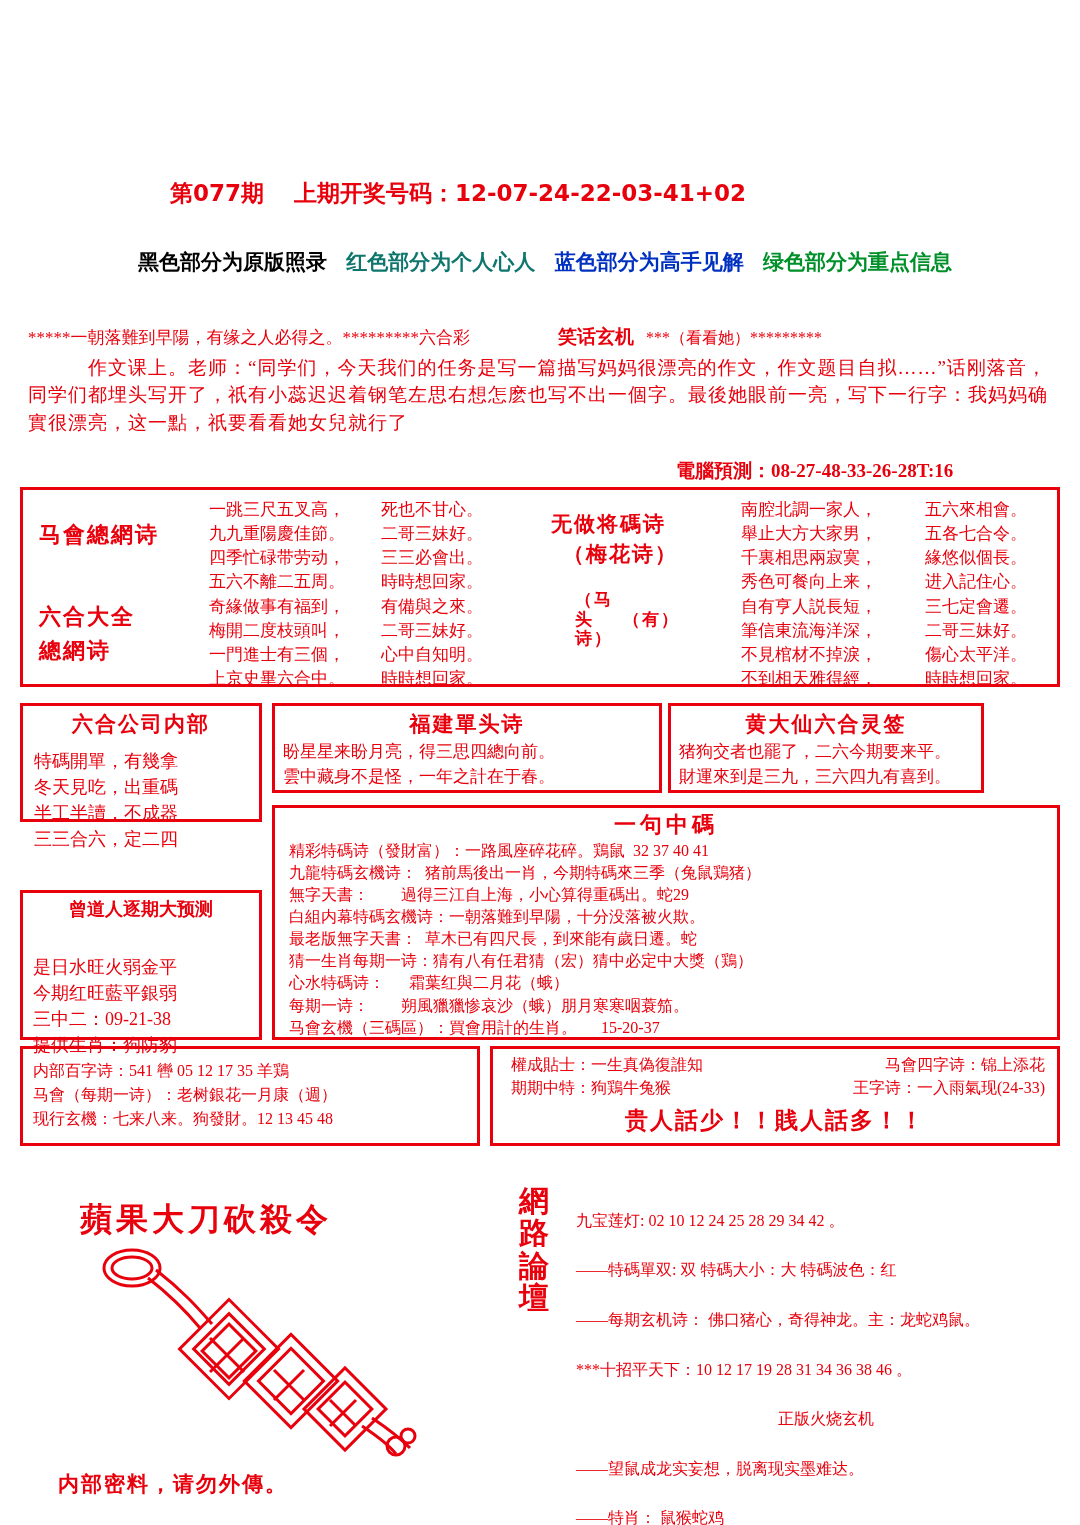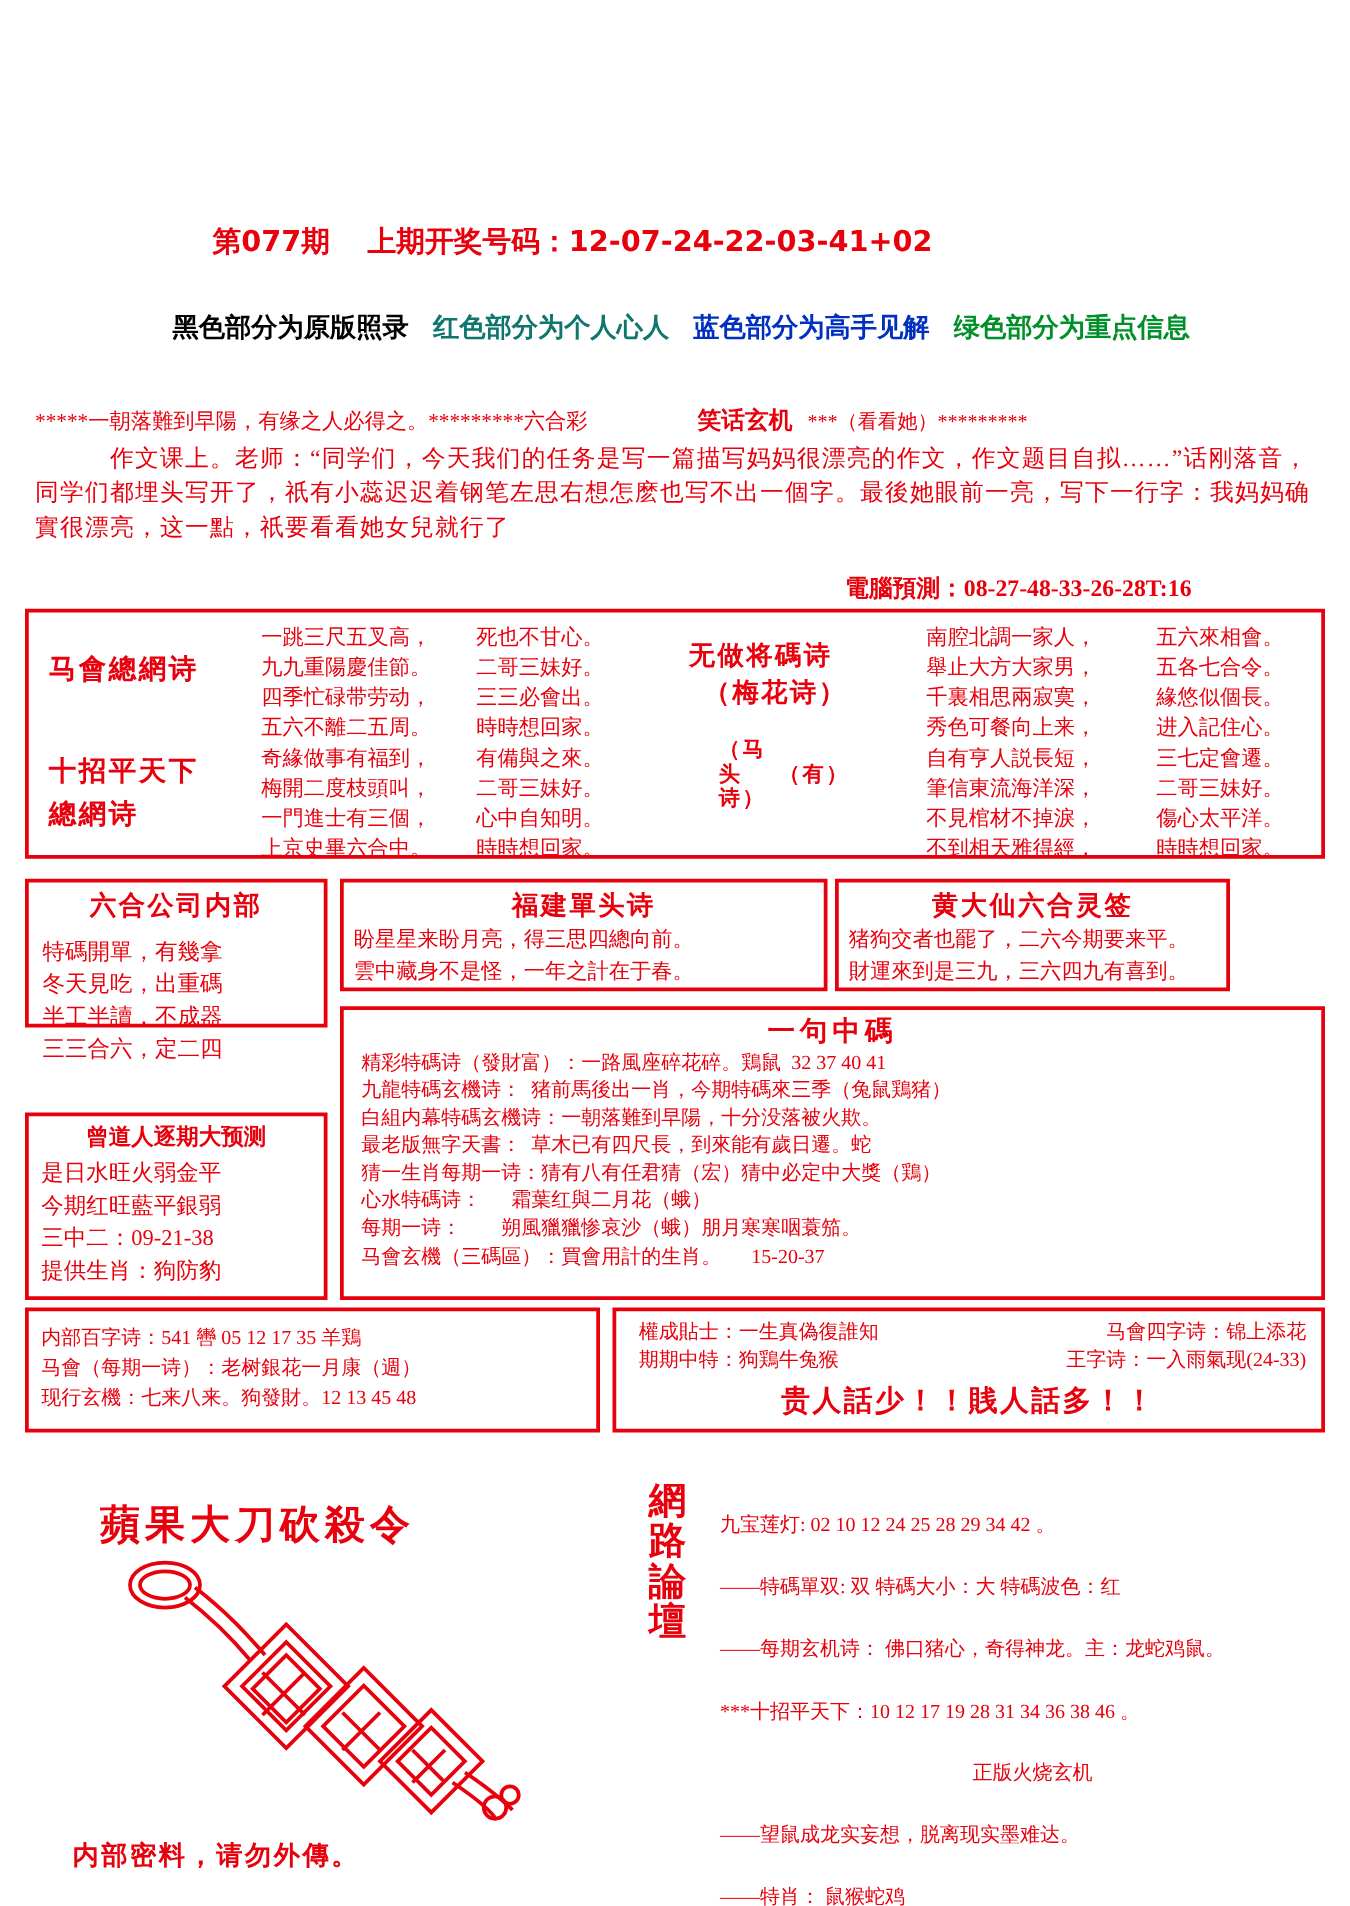--- a/index.html
+++ b/index.html
@@ -225,21 +225,21 @@
       <span class="t2">笑话玄机</span>
       <span class="t3">***（看看她）*********</span>
     </div>
     <div class="joke-body"><span class="indent"></span><span>作文课上。老师：“同学们，今天我们的任务是写一篇描写妈妈很漂亮的作文，作文题目自拟……”话刚落音，同学们都埋头写开了，祇有小蕊迟迟着钢笔左思右想怎麽也写不出一個字。最後她眼前一亮，写下一行字：我妈妈确實很漂亮，这一點，祇要看看她女兒就行了</span></div>
   </div>
 
   <div class="forecast">電腦預測：08-27-48-33-26-28T:16</div>
 
   <div class="box" id="big-top">
     <div class="col-title" style="left:16px; top:30px;">马會總網诗</div>
-    <div class="col-title" style="left:16px; top:112px;">十招平天下</div>
+    <div class="col-title" style="left:16px; top:112px;">六合大全</div>
     <div class="col-title" style="left:16px; top:146px;">總網诗</div>
 
     <div class="verse" style="left:186px; top:8px;">一跳三尺五叉高，
 九九重陽慶佳節。
 四季忙碌带劳动，
 五六不離二五周。
 奇緣做事有福到，
 梅開二度枝頭叫，
 一門進士有三個，
 上京史畢六合中。</div>
@@ -290,30 +290,31 @@
   </div>
 
   <div class="box" id="box-huang">
     <div class="b-title">黄大仙六合灵签</div>
     <div class="b-lines" style="padding:2px 8px 0 8px; font-size:17px;">猪狗交者也罷了，二六今期要来平。
 財運來到是三九，三六四九有喜到。</div>
   </div>
 
   <div class="box" id="box-predict">
     <div class="b-title" style="font-size:18px; letter-spacing:0;">曾道人逐期大预测</div>
-    <div class="b-lines" style="padding:4px 10px 0 10px; font-size:18px;">是日水旺火弱金平
+    <div class="b-lines" style="padding:4px 10px 0 10px; font-size:18px;margin-top:29px;">是日水旺火弱金平
 今期红旺藍平銀弱
 三中二：09-21-38
 提供生肖：狗防豹</div>
   </div>
 
   <div class="box" id="box-onecode">
     <div class="oc-title">一句中碼</div>
     <div class="oc-line">精彩特碼诗（發財富）：一路風座碎花碎。鶏鼠  32 37 40 41</div>
     <div class="oc-line">九龍特碼玄機诗：  猪前馬後出一肖，今期特碼來三季（兔鼠鶏猪）</div>
+    <div class="oc-line">無字天書：        過得三江自上海，小心算得重碼出。蛇29</div>
     <div class="oc-line">白組内幕特碼玄機诗：一朝落難到早陽，十分没落被火欺。</div>
     <div class="oc-line">最老版無字天書：  草木已有四尺長，到來能有歲日遷。蛇</div>
     <div class="oc-line">猜一生肖每期一诗：猜有八有任君猜（宏）猜中必定中大獎（鶏）</div>
     <div class="oc-line">心水特碼诗：      霜葉红與二月花（蛾）</div>
     <div class="oc-line">每期一诗：        朔風獵獵惨哀沙（蛾）朋月寒寒咽蓑笳。</div>
     <div class="oc-line">马會玄機（三碼區）：買會用計的生肖。      15-20-37</div>
   </div>
 
   <div class="box" id="box-bottomL">
     <div class="sm-line" style="padding-top:10px; font-size:16px;">内部百字诗：541 轡 05 12 17 35 羊鶏</div>

